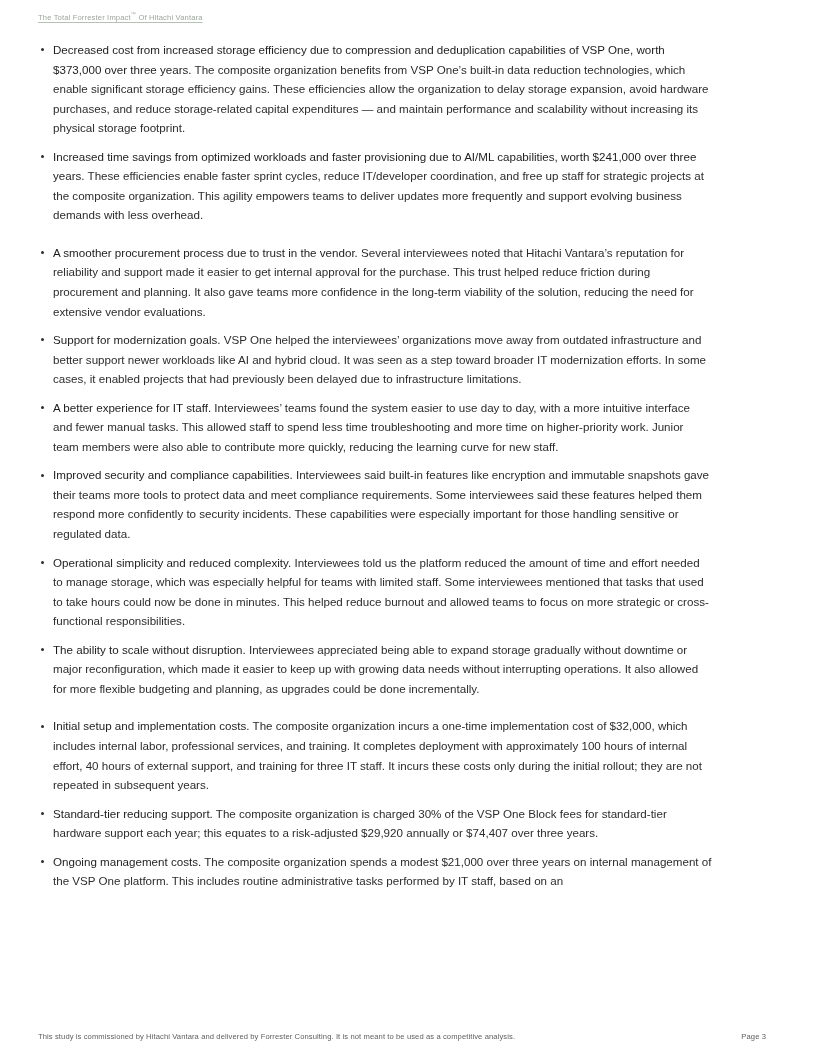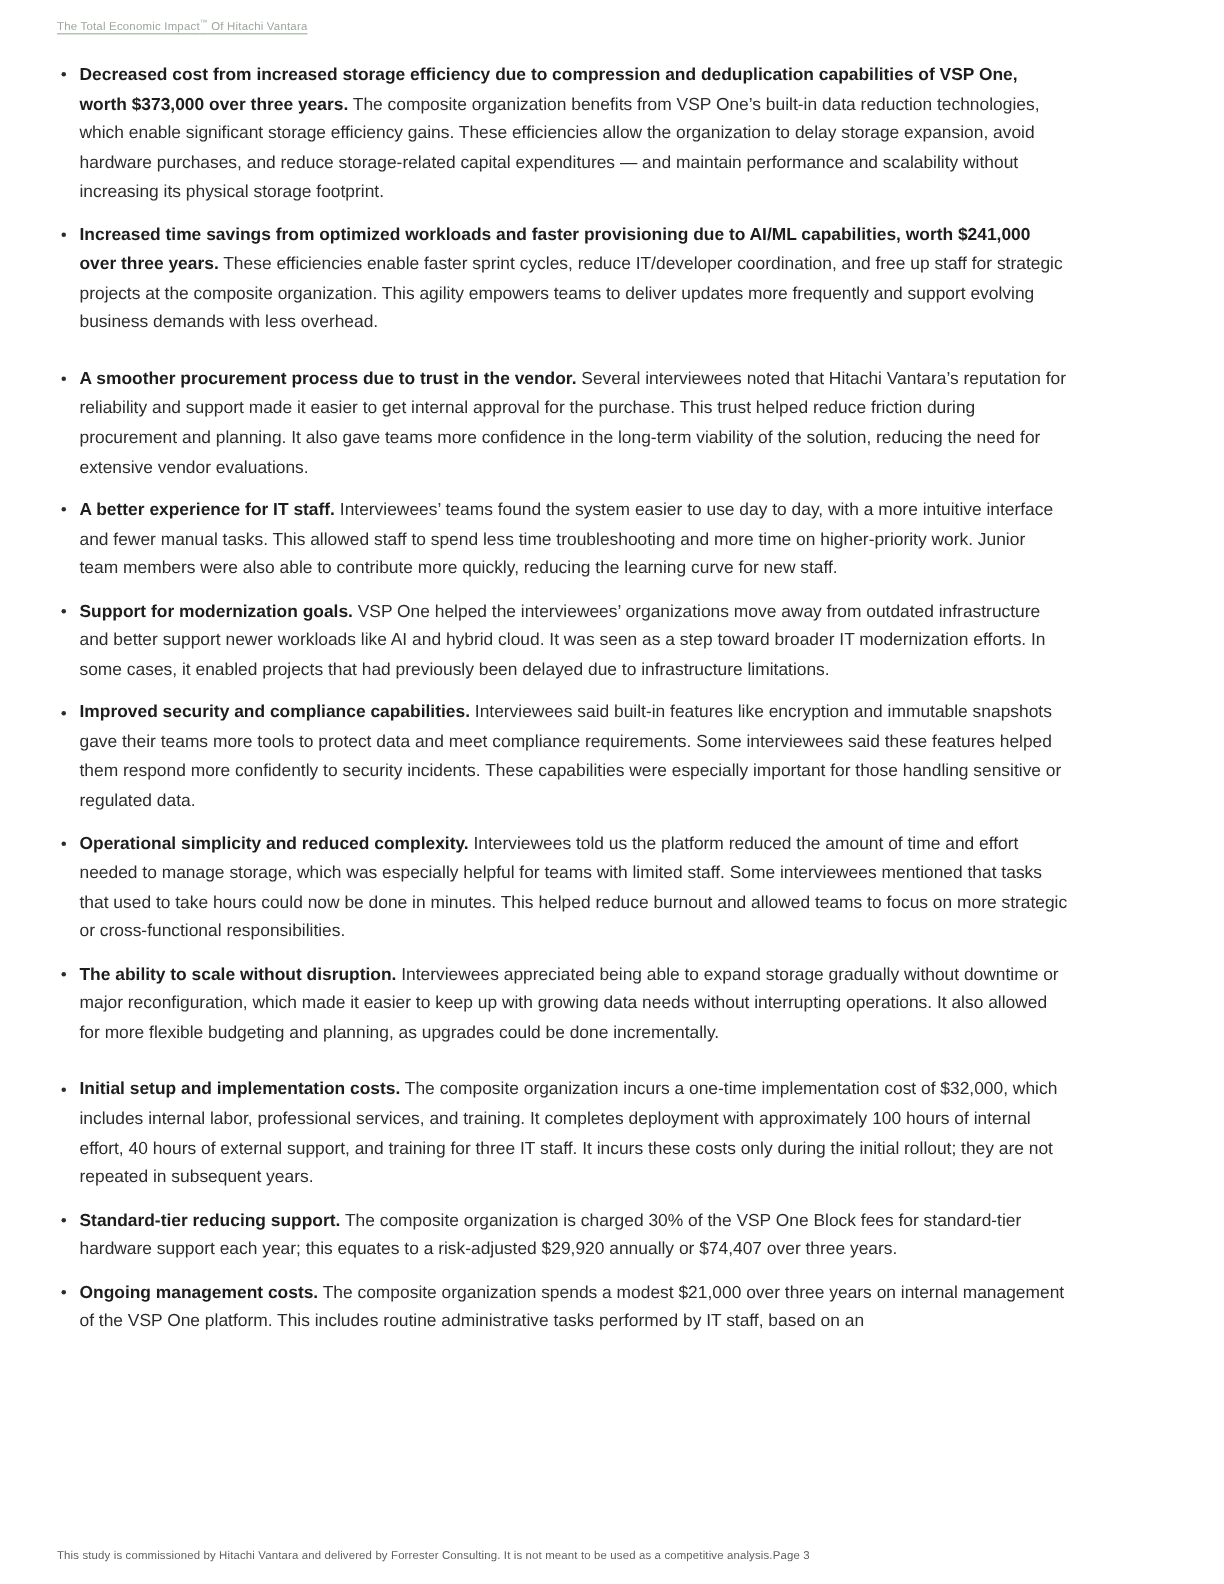--- a/index.html
+++ b/index.html
@@ -87,49 +87,50 @@
   ul.bullets li .dot {
     position: absolute;
     left: 3px;
     top: 8.2px;
     width: 3.2px;
     height: 3.2px;
     border-radius: 50%;
     background: #2c2c2c;
   }
   .lead {
-    font-weight: bold;
+    font-weight: normal;
     color: #1d1d1d;
   }
   .gap-md { height: 9px; }
 
   
   .footer {
     position: absolute;
     left: 38px;
     right: 38px;
     bottom: 12px;
     height: 14px;
     display: flex;
     align-items: center;
+    justify-content: space-between;
     font-size: 7.6px;
     line-height: 12px;
     color: #5e5e5e;
     letter-spacing: 0.1px;
   }
   .footer .f-left { white-space: nowrap; }
   .footer .f-right { white-space: nowrap; padding-right: 12px; }
 </style>
 </head>
 <body>
 
 <div class="page">
 
   <div class="running-header">
-    <span class="hline"><span>The Total Economic Impact</span><sup>™</sup><span> Of Hitachi Vantara</span></span>
+    <span class="hline"><span>The Total Forrester Impact</span><sup>™</sup><span> Of Hitachi Vantara</span></span>
   </div>
 
   <div class="content">
 
     <ul class="bullets blk">
       <li>
         <span class="dot"></span>
         <span class="lead">Decreased cost from increased storage efficiency due to compression and deduplication capabilities of VSP One, worth $373,000 over three years.</span><span> The composite organization benefits from VSP One’s built-in data reduction technologies, which enable significant storage efficiency gains. These efficiencies allow the organization to delay storage expansion, avoid hardware purchases, and reduce storage-related capital expenditures — and maintain performance and scalability without increasing its physical storage footprint.</span>
       </li>
       <li>
@@ -143,25 +144,25 @@
 
     <div class="gap-md"></div>
 
     <ul class="bullets blk">
       <li>
         <span class="dot"></span>
         <span class="lead">A smoother procurement process due to trust in the vendor.</span><span> Several interviewees noted that Hitachi Vantara’s reputation for reliability and support made it easier to get internal approval for the purchase. This trust helped reduce friction during procurement and planning. It also gave teams more confidence in the long-term viability of the solution, reducing the need for extensive vendor evaluations.</span>
       </li>
       <li>
         <span class="dot"></span>
+        <span class="lead">Support for modernization goals.</span><span> VSP One helped the interviewees’ organizations move away from outdated infrastructure and better support newer workloads like AI and hybrid cloud. It was seen as a step toward broader IT modernization efforts. In some cases, it enabled projects that had previously been delayed due to infrastructure limitations.</span>
+      </li>
+      <li>
+        <span class="dot"></span>
         <span class="lead">A better experience for IT staff.</span><span> Interviewees’ teams found the system easier to use day to day, with a more intuitive interface and fewer manual tasks. This allowed staff to spend less time troubleshooting and more time on higher-priority work. Junior team members were also able to contribute more quickly, reducing the learning curve for new staff.</span>
-      </li>
-      <li>
-        <span class="dot"></span>
-        <span class="lead">Support for modernization goals.</span><span> VSP One helped the interviewees’ organizations move away from outdated infrastructure and better support newer workloads like AI and hybrid cloud. It was seen as a step toward broader IT modernization efforts. In some cases, it enabled projects that had previously been delayed due to infrastructure limitations.</span>
       </li>
       <li>
         <span class="dot"></span>
         <span class="lead">Improved security and compliance capabilities.</span><span> Interviewees said built-in features like encryption and immutable snapshots gave their teams more tools to protect data and meet compliance requirements. Some interviewees said these features helped them respond more confidently to security incidents. These capabilities were especially important for those handling sensitive or regulated data.</span>
       </li>
       <li>
         <span class="dot"></span>
         <span class="lead">Operational simplicity and reduced complexity.</span><span> Interviewees told us the platform reduced the amount of time and effort needed to manage storage, which was especially helpful for teams with limited staff. Some interviewees mentioned that tasks that used to take hours could now be done in minutes. This helped reduce burnout and allowed teams to focus on more strategic or cross-functional responsibilities.</span>
       </li>
       <li>

